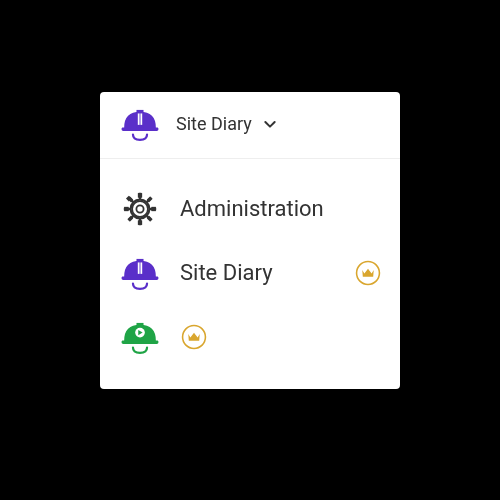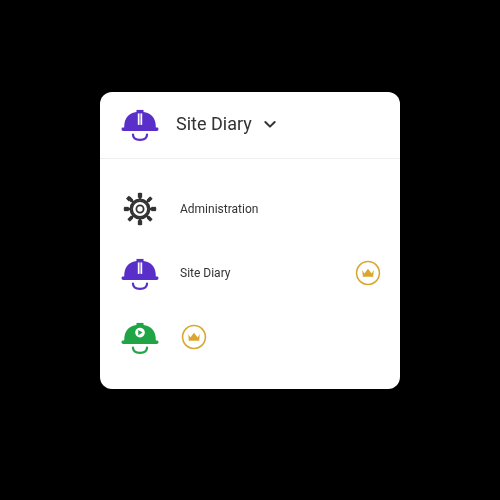--- a/index.html
+++ b/index.html
@@ -9,21 +9,21 @@
       height: 500px;
       background: #000;
       font-family: -apple-system, BlinkMacSystemFont, "Segoe UI", Roboto, sans-serif;
       display: flex;
       align-items: center;
       justify-content: center;
     }
     .panel {
       width: 300px;
       background: #fff;
-      border-radius: 12px;
+      border-radius: 4px;
       position: relative;
       top: -10px;
     }
     .header {
       display: flex;
       align-items: center;
       padding: 10px 18px 12px 18px;
       gap: 14px;
       border-bottom: 1px solid #eee;
     }
@@ -38,21 +38,21 @@
       padding: 18px 0 20px 0;
     }
     .menu-item {
       display: flex;
       align-items: center;
       padding: 10px 18px;
       gap: 18px;
       cursor: pointer;
     }
     .menu-label {
-      font-size: 12px;
+      font-size: 22px;
       color: #333;
       flex: 1;
     }
     .icon-slot {
       width: 44px;
       height: 44px;
       display: flex;
       align-items: center;
       justify-content: center;
       flex-shrink: 0;

